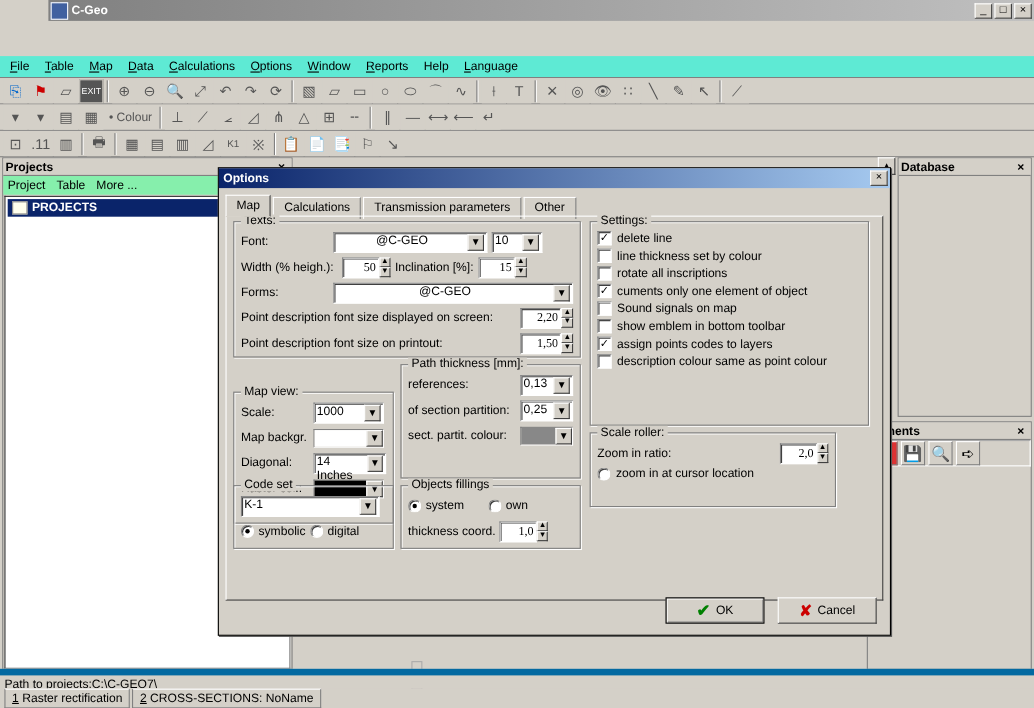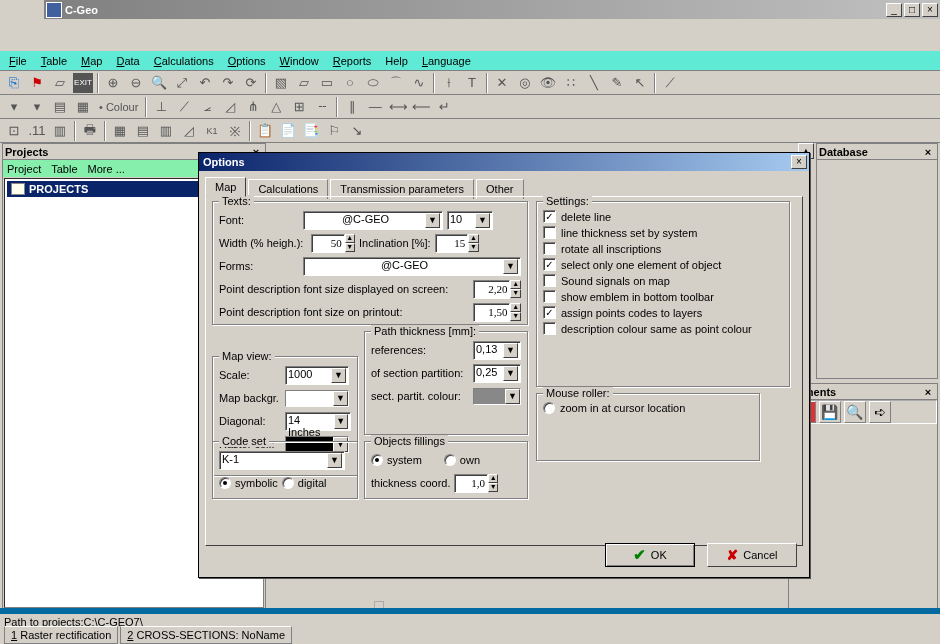--- a/index.html
+++ b/index.html
@@ -396,29 +396,29 @@
 
       <div class="group" style="left:330px; top:4px; width:254px; height:186px;">
         <div class="legend">Settings:</div>
         <div id="settings-list">
             <div class="chk">
               <div class="chkbox">✓</div>
               <label>delete line</label>
             </div>
             <div class="chk">
               <div class="chkbox"></div>
-              <label>line thickness set by system</label>
+              <label>line thickness set by colour</label>
             </div>
             <div class="chk">
               <div class="chkbox"></div>
               <label>rotate all inscriptions</label>
             </div>
             <div class="chk">
               <div class="chkbox">✓</div>
-              <label>select only one element of object</label>
+              <label>cuments only one element of object</label>
             </div>
             <div class="chk">
               <div class="chkbox"></div>
               <label>Sound signals on map</label>
             </div>
             <div class="chk">
               <div class="chkbox"></div>
               <label>show emblem in bottom toolbar</label>
             </div>
             <div class="chk">
@@ -426,21 +426,32 @@
               <label>assign points codes to layers</label>
             </div>
             <div class="chk">
               <div class="chkbox"></div>
               <label>description colour same as point colour</label>
             </div>
           </div>
       </div>
 
       <div class="group" style="left:330px; top:196px; width:224px; height:68px;">
-        <div class="legend">Mouse roller:</div>
+        <div class="legend">Scale roller:</div>
+        <div class="row">
+          <label>Zoom in ratio:</label>
+          <div style="flex:1"></div>
+          <div class="spin" style="width:44px">
+              <input value="2,0" style="">
+              <div class="btns">
+                <div class="sb">▲</div>
+                <div class="sb">▼</div>
+              </div>
+            </div>
+        </div>
         <div class="chk">
             <div class="rdo"></div>
             <label>zoom in at cursor location</label>
           </div>
       </div>
 
     </div>
   </div>
 
   <div class="dlg-buttons">

